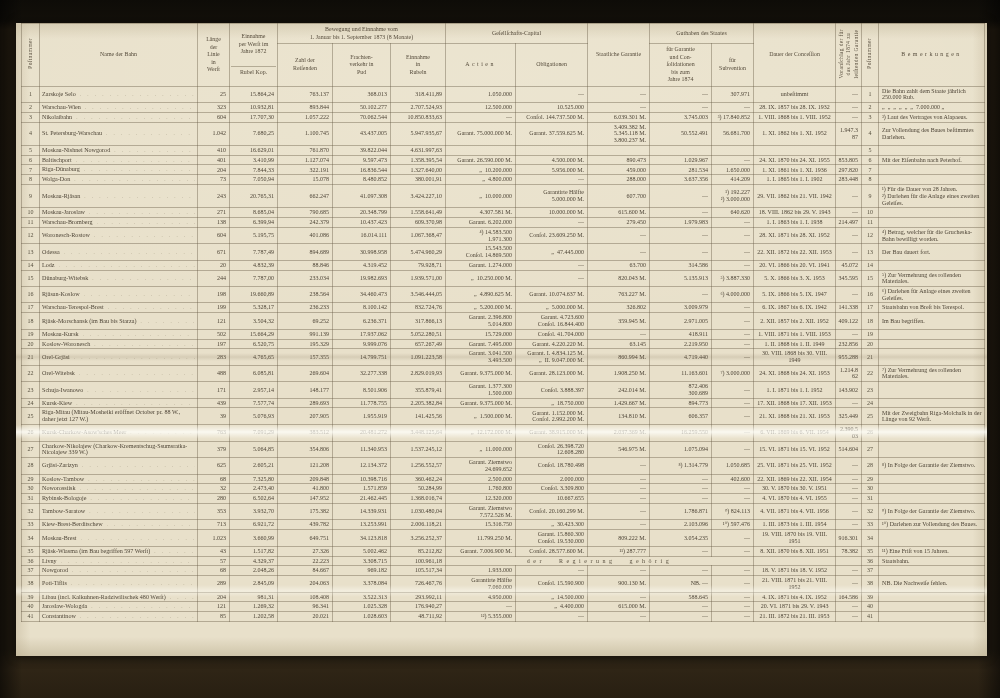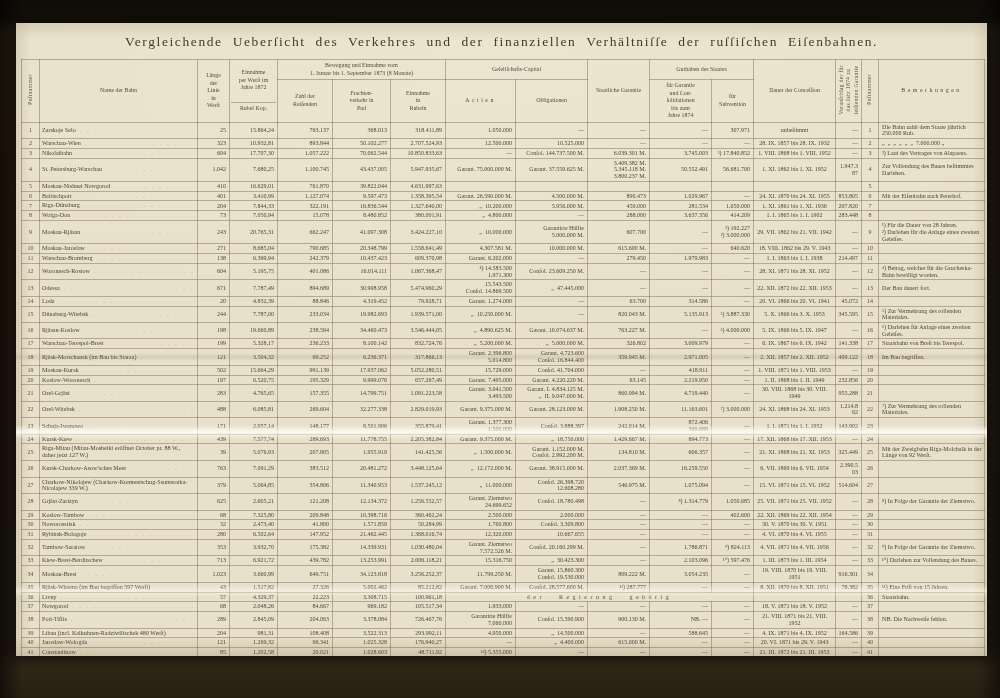--- a/index.html
+++ b/index.html
@@ -59,21 +59,20 @@
 </head>
 <body>
 
 <div class="edge-shade"></div>
 
 <div class="paper">
   <div class="crease dark1"></div>
   <div class="crease light1"></div>
   <div class="crease light2"></div>
 
-  <h1 class="title">Vergleichende Ueberſicht des Verkehres und der finanziellen Verhältniſſe der ruſſiſchen Eiſenbahnen.</h1>
 
   <table>
     <colgroup>
       <col class="w0">
         <col class="w1">
         <col class="w2">
         <col class="w3">
         <col class="w4">
       <col class="w5">
         <col class="w6">

